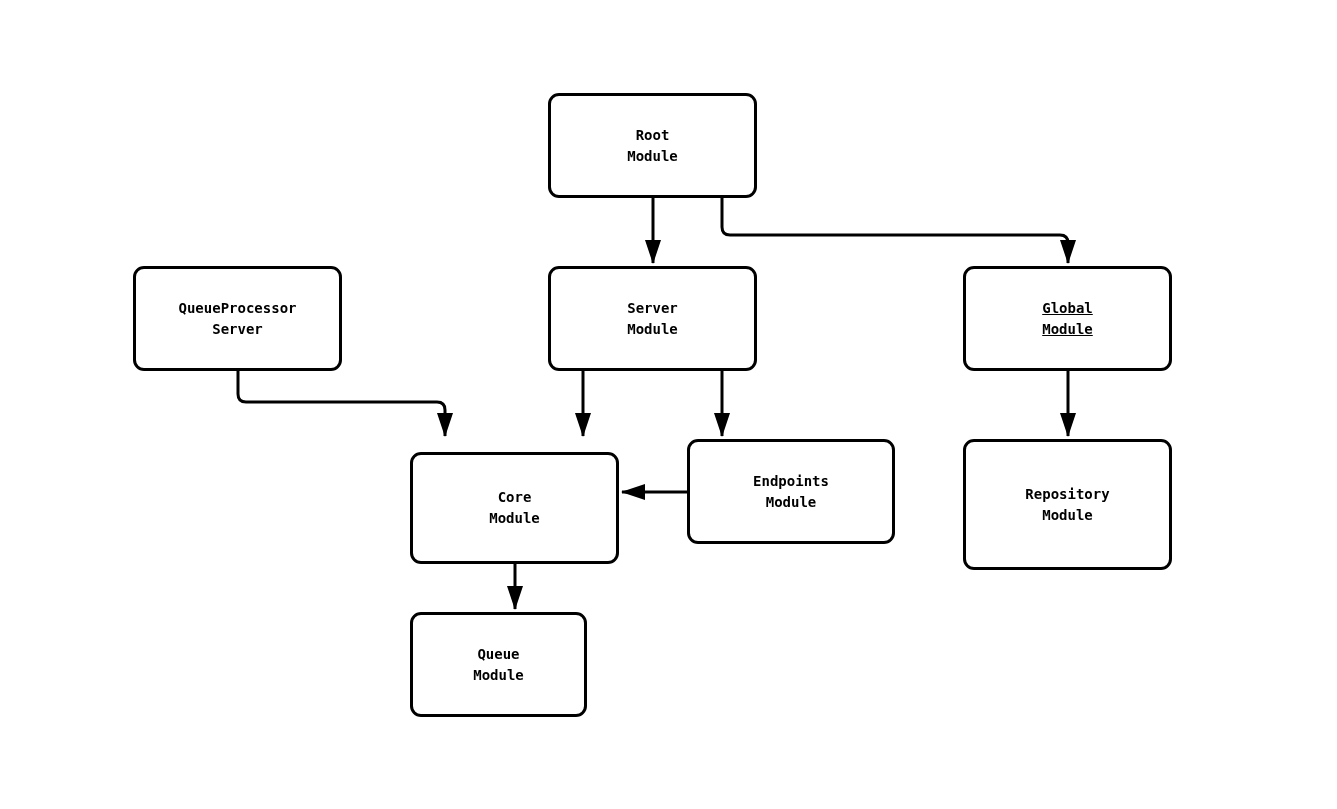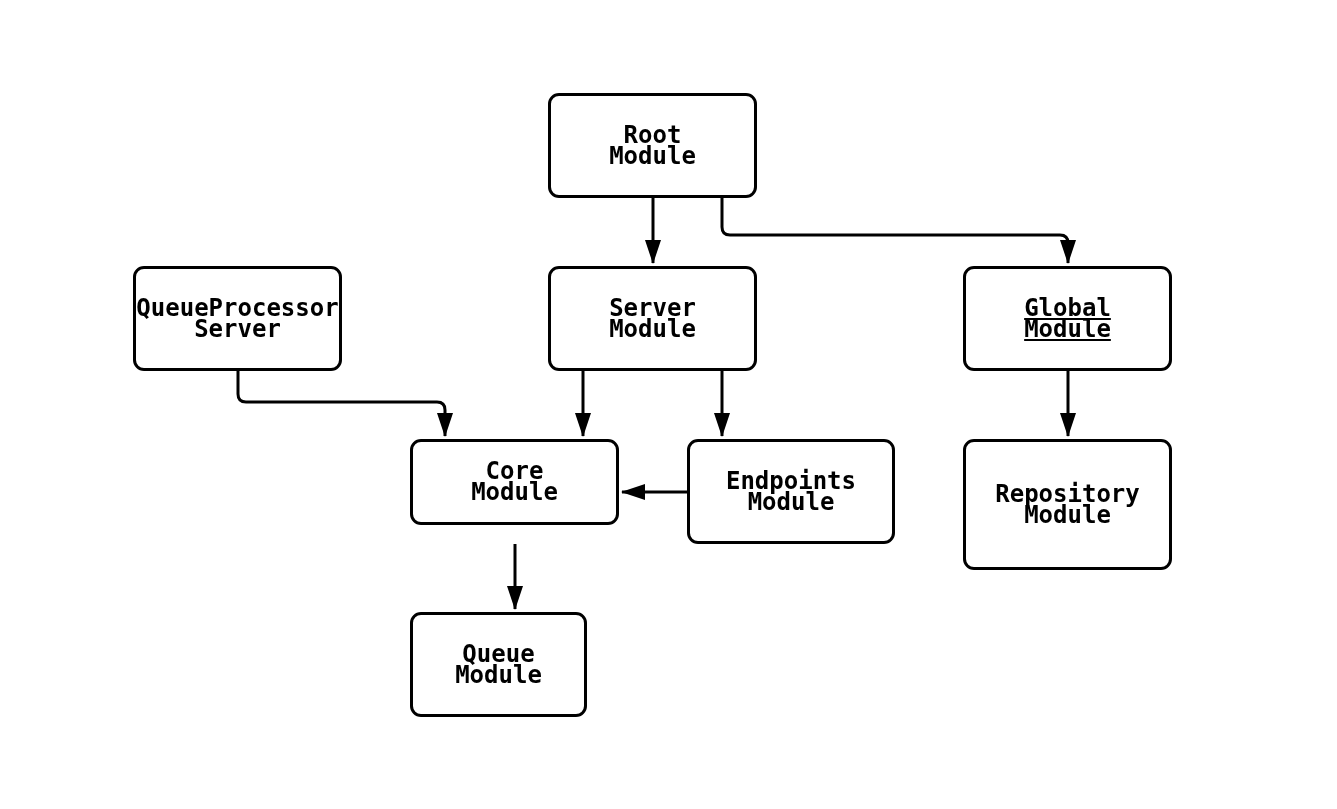--- a/index.html
+++ b/index.html
@@ -38,21 +38,21 @@
     border: 3px solid #000000;
     border-radius: 11px;
     display: flex;
     align-items: center;
     justify-content: center;
     text-align: center;
   }
   .node .node-label {
     white-space: pre-line;
     font-weight: bold;
-    font-size: 24px;
+    font-size: 14px;
     line-height: 21px;
     color: #000000;
   }
 </style>
 </head>
 <body>
 
 <div class="canvas">
   <svg class="edges-layer" width="1337" height="809" viewBox="0 0 1337 809" xmlns="http://www.w3.org/2000/svg">
     <defs>
@@ -81,21 +81,21 @@
 Server</span>
       </div>
       <div class="node" style="left: 548px; top: 266px; width: 209px; height: 105px;">
         <span class="node-label">Server
 Module</span>
       </div>
       <div class="node" style="left: 963px; top: 266px; width: 209px; height: 105px; text-decoration: underline;">
         <span class="node-label">Global
 Module</span>
       </div>
-      <div class="node" style="left: 410px; top: 439px; width: 209px; height: 86px;">
+      <div class="node" style="left: 410px; top: 452px; width: 209px; height: 112px;">
         <span class="node-label">Core
 Module</span>
       </div>
       <div class="node" style="left: 687px; top: 439px; width: 208px; height: 105px;">
         <span class="node-label">Endpoints
 Module</span>
       </div>
       <div class="node" style="left: 963px; top: 439px; width: 209px; height: 131px;">
         <span class="node-label">Repository
 Module</span>

